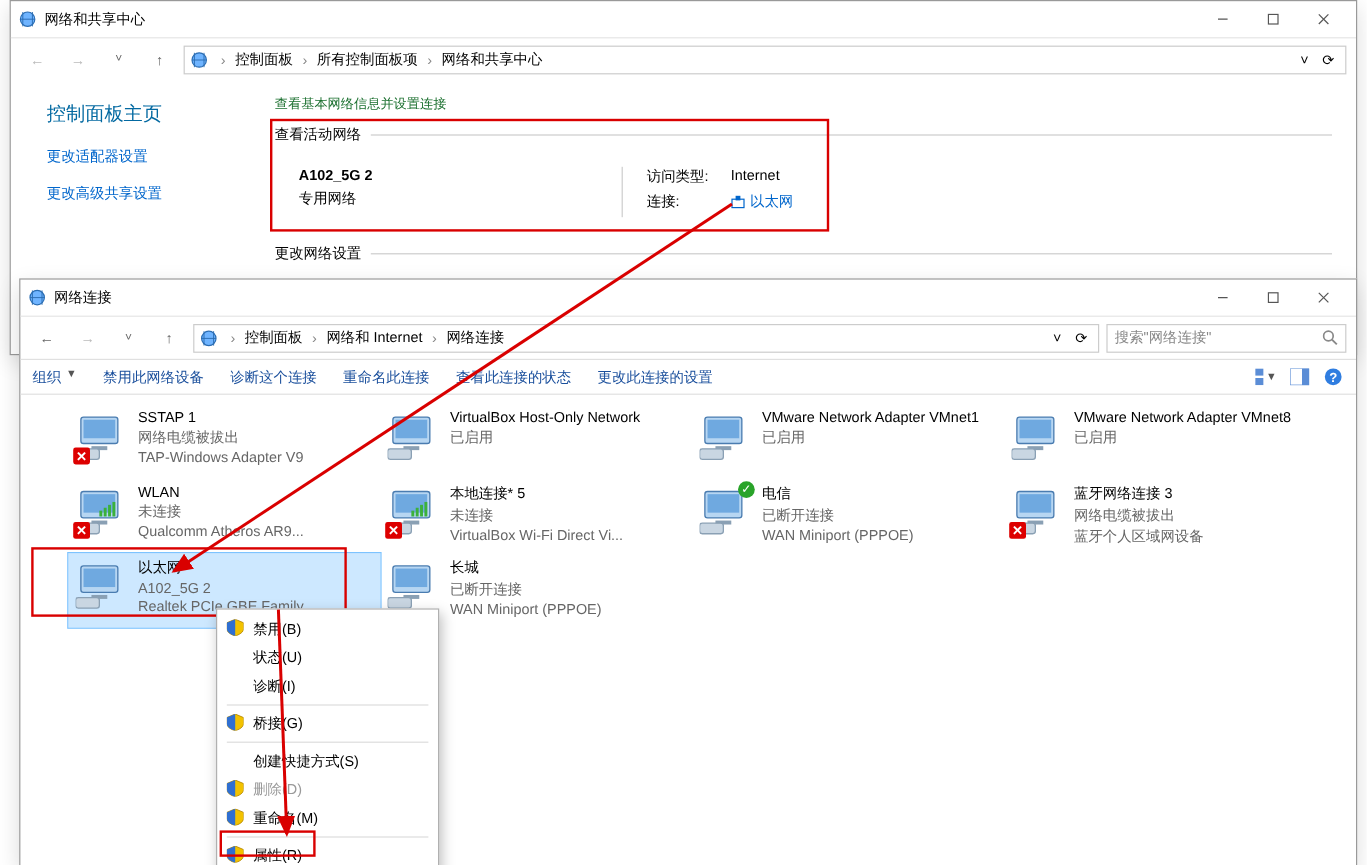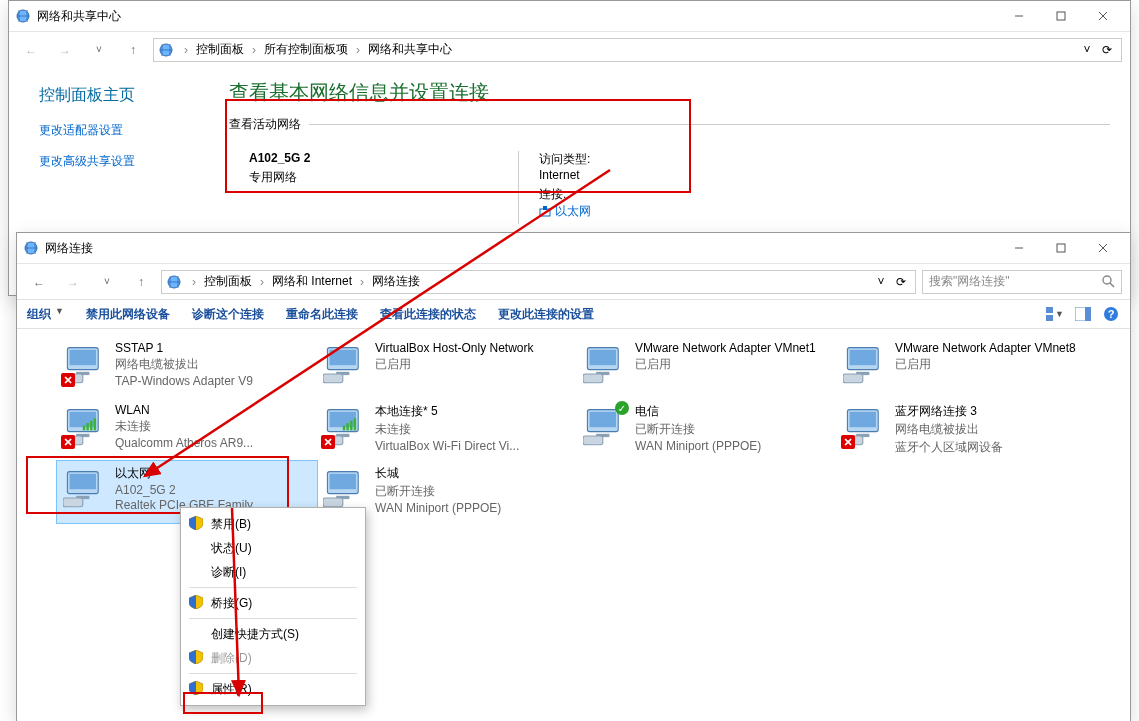--- a/index.html
+++ b/index.html
@@ -83,55 +83,55 @@
 
   
   .w1-body { display:flex; }
   .w1-side {
     width: 200px;
     padding: 18px 0 0 30px;
   }
   .w1-side a { display:block; margin-bottom:14px; color:#0066cc; text-decoration:none; }
   .w1-side .side-title { color:#0369a1; font-size:16px; margin-bottom:16px; }
   .w1-main { flex:1; padding: 6px 20px 20px 20px; position:relative;}
-  .w1-heading { color:#1a6f2e; font-size:20px; margin: 6px 0 10px 0; }
+  .w1-heading { color:#1a6f2e; font-size:11px; margin: 6px 0 10px 0; }
   .highlight-box {
     position:absolute;
     border:2px solid #d90000;
     pointer-events:none;
   }
   .fieldset-row {
     display:flex;
     align-items:flex-start;
   }
   .fieldset-row .fs-label { white-space:nowrap; }
   .fieldset-row .fs-line {
     flex:1; height:1px; background:#ccc; margin: 8px 0 0 8px;
   }
   .active-net {
     display:flex; margin-top:18px; padding: 0 20px;
   }
   .active-net .col1 { flex:0 0 270px; border-right:1px solid #ccc; padding-right:20px;}
   .active-net .col2 { flex:1; padding-left:20px;}
   .net-name { font-weight:bold; margin-bottom:4px;}
-  .kv-row { display:flex; margin-bottom:4px;flex-direction:column;}
+  .kv-row { display:flex; margin-bottom:4px;}
   .kv-row .k { width:70px;}
   .link { color:#0066cc; text-decoration:none; display:inline-flex; align-items:center; gap:4px;}
   .mini-icon { width:12px;height:12px;display:inline-block;}
 
   
   .toolbar2 {
     height:30px;
     border-top:1px solid #e0e0e0;
     border-bottom:1px solid #e0e0e0;
     display:flex; align-items:center;
     padding:0 10px;
     gap:22px;
   }
-  .toolbar2 .tb-item { color:#1a4f9c; display:inline-flex; align-items:flex-start; gap:4px;font-weight:bold;}
+  .toolbar2 .tb-item { color:#1a4f9c; display:inline-flex; align-items:flex-start; gap:4px;}
   .toolbar2 .tb-right { margin-left:auto; display:flex; gap:10px; align-items:center;}
   .tb-icon { width:18px;height:18px; display:inline-flex; align-items:center; justify-content:center;}
 
   .connections-grid {
     position:relative;
     padding: 8px 10px 20px 40px;
     display:grid;
     grid-template-columns: repeat(4, 260px);
     grid-auto-rows: 62px;
     column-gap: 0px;
@@ -590,20 +590,28 @@
       <span>创建快捷方式(S)</span>
     </div>
     <div class="mi disabled">
       <span class="shield">
         <svg width="14" height="14">
           <use href="#ic-shield"></use>
         </svg>
       </span>
       <span>删除(D)</span>
     </div>
+    <div class="mi">
+      <span class="shield">
+        <svg width="14" height="14">
+          <use href="#ic-shield"></use>
+        </svg>
+      </span>
+      <span>重命名(M)</span>
+    </div>
     <div class="sep"></div>
     <div class="mi">
       <span class="shield">
         <svg width="14" height="14">
           <use href="#ic-shield"></use>
         </svg>
       </span>
       <span>属性(R)</span>
     </div>
   </div>

